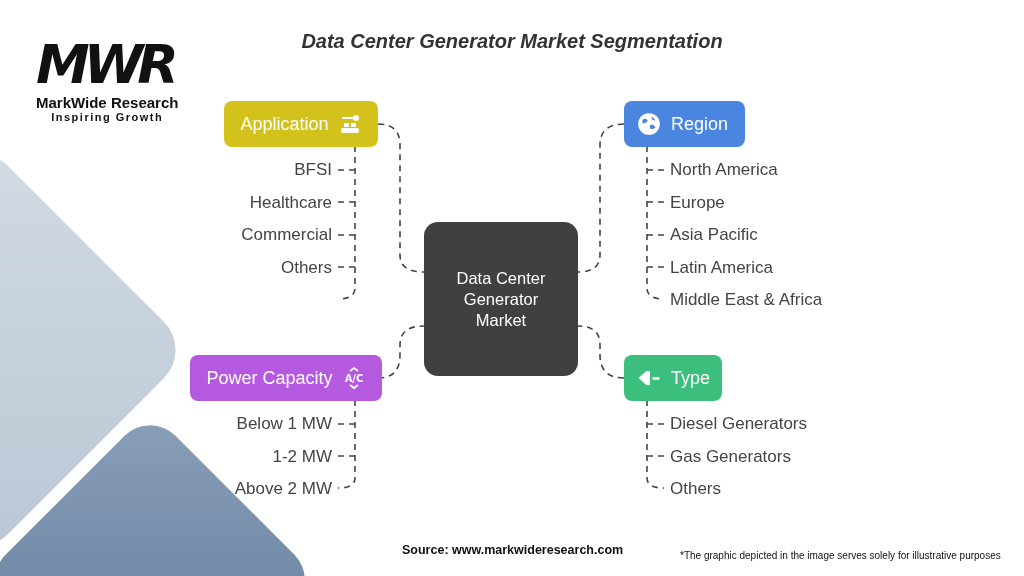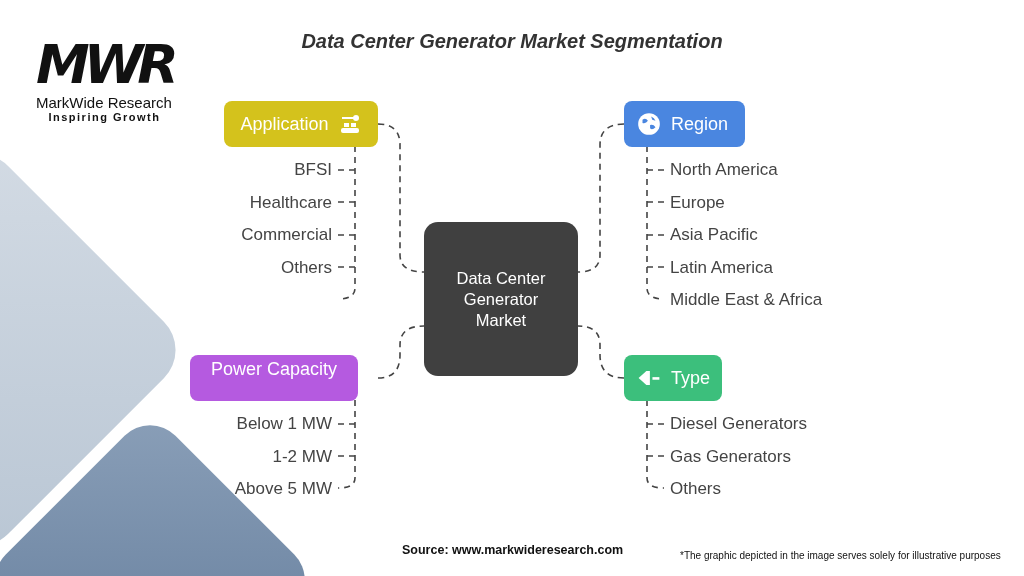--- a/index.html
+++ b/index.html
@@ -3,21 +3,21 @@
   <meta charset="utf-8">
   <style>
     html, body { margin:0; padding:0; }
     body { width:1024px; height:576px; position:relative; overflow:hidden; background:#ffffff; font-family:"Liberation Sans", sans-serif; }
     .abs { position:absolute; }
     .bgshape1 { left:-150px; top:200px; width:300px; height:300px; background:linear-gradient(135deg,#d3dbe4,#b9c6d4); transform:rotate(45deg); border-radius:40px; left:-170px; top:200px; }
     .bgshape2 { left:30px; top:460px; width:240px; height:240px; background:linear-gradient(135deg,#8a9fb8,#5d7797); transform:rotate(45deg); border-radius:36px; }
     .title { left:0; width:1024px; top:30px; text-align:center; font-weight:bold; font-size:20px; color:#333;font-style:italic; }
     .logo { left:36px; top:38px; }
     .logo .mark { font-family:"DejaVu Sans", sans-serif; font-weight:bold; font-size:54px; letter-spacing:-6px; color:#111; line-height:54px; font-style:italic; }
-    .logo .name { font-weight:normal; font-size:15px; color:#111; margin-top:2px; }
+    .logo .name { font-weight:bold; font-size:15px; color:#111; margin-top:2px; }
     .logo .tag { font-weight:bold; font-size:11px; color:#111; letter-spacing:1.5px; text-align:center; }
     .cat { border-radius:8px; color:#fff; font-size:18px; display:flex; align-items:center; gap:9px; box-sizing:border-box; padding:12px 12px; }
     .items { font-size:17px; color:#444; }
     .items div { height:32.5px; line-height:32px; }
     .center { left:424px; top:222px; width:154px; height:154px; background:#404040; border-radius:14px; color:#fff; font-size:16.5px; display:flex; align-items:center; justify-content:center; text-align:center; line-height:21px; }
     .source { left:402px; top:543px; font-weight:bold; font-size:12.5px; color:#111; }
     .note { left:680px; top:550px; font-size:10px; color:#111; }
     svg.lines { left:0; top:0; }
   </style>
 </head>
@@ -95,34 +95,34 @@
   <div>Europe</div>
   <div>Asia Pacific</div>
   <div>Latin America</div>
   <div>Middle East &amp; Africa</div>
 </div>
 
 <div class="abs center">
   <span style="width:110px;display:block;">Data Center Generator Market</span>
 </div>
 
-<div class="abs cat" style="left:190px;top:355px;width:168px;height:46px;background:#b55ae0;justify-content:flex-end;flex-direction:column;">
+<div class="abs cat" style="left:190px;top:355px;width:192px;height:46px;background:#b55ae0;justify-content:center;">
   <span>Power Capacity</span>
   <svg width="24" height="26" viewBox="0 0 24 26">
       <g fill="none" stroke="#fff" stroke-width="1.8">
         <path d="M8 6 L12 3 L16 6"></path>
         <path d="M8 20 L12 23 L16 20"></path>
       </g>
       <text x="12" y="17" font-size="10" font-weight="bold" fill="#fff" text-anchor="middle" font-family="DejaVu Sans, sans-serif">A/C</text>
     </svg>
 </div>
 <div class="abs items" style="left:200px;top:408px;width:132px;text-align:right;">
   <div>Below 1 MW</div>
   <div>1-2 MW</div>
-  <div>Above 5 MW</div>
+  <div>Above 2 MW</div>
 </div>
 
 <div class="abs cat" style="left:624px;top:355px;width:98px;height:46px;background:#3cbf7c;">
   <svg width="30" height="22" viewBox="0 0 30 22">
       <path d="M3 11 L12 3 L16 3 L16 19 L12 19Z" fill="#fff"></path>
       <rect x="19" y="10" width="8" height="3" fill="#fff"></rect>
     </svg>
   <span>Type</span>
 </div>
 <div class="abs items" style="left:670px;top:408px;">

